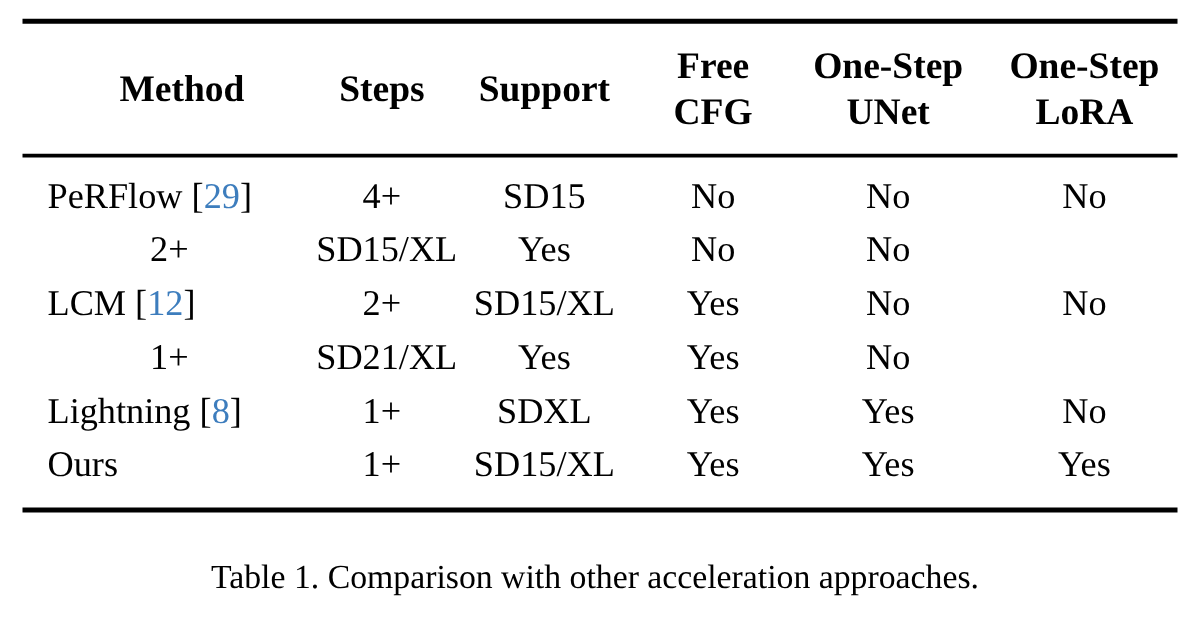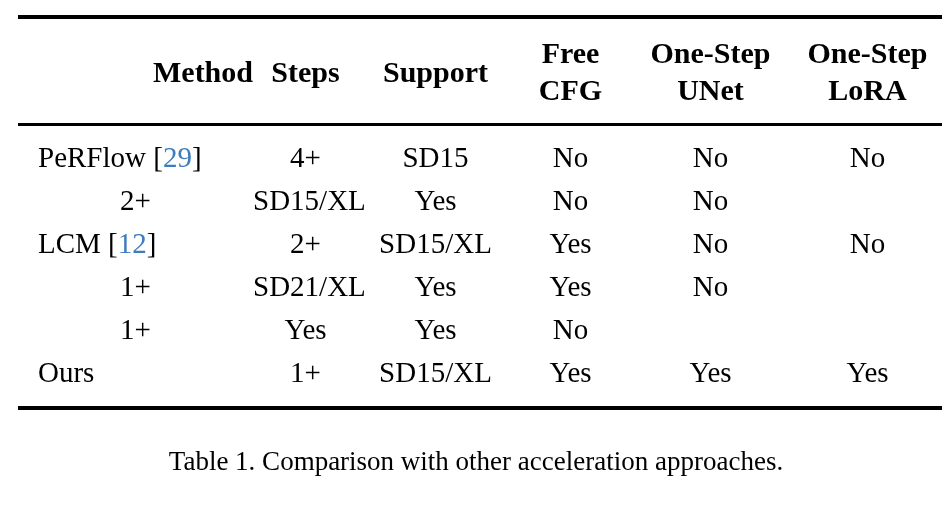--- a/index.html
+++ b/index.html
@@ -32,21 +32,21 @@
   .hcell {
     display: flex;
     flex-direction: column;
     justify-content: center;
     align-items: center;
     font-weight: bold;
     font-size: 30px;
     line-height: 37px;
     text-align: center;
   }
-  .hcell.left { align-items: flex-end; padding-left: 20px; }
+  .hcell.left { align-items: center; padding-left: 20px; }
 
   .body-rows { padding-top: 10px; padding-bottom: 12px; }
   .body-row { height: 43px; line-height: 43px; font-size: 29px; }
   .body-row .cell { text-align: center; white-space: nowrap; }
   .body-row .cell.left { text-align: left; padding-left: 20px; }
   .body-row.bold-row { font-weight: normal; }
 
   .cite { color: #3d7dbd; text-decoration: none; cursor: pointer; }
 
   .caption {
@@ -126,21 +126,23 @@
 
       <div class="grid-row body-row">
         <div class="cell">1+</div>
         <div class="cell">SD21/XL</div>
         <div class="cell">Yes</div>
         <div class="cell">Yes</div>
         <div class="cell">No</div>
       </div>
 
       <div class="grid-row body-row">
+        <div class="cell left"><span>Lightning</span><span> [</span><span class="cite">8</span><span>]</span></div>
         <div class="cell">1+</div>
+        <div class="cell">SDXL</div>
         <div class="cell">Yes</div>
         <div class="cell">Yes</div>
         <div class="cell">No</div>
       </div>
 
       <div class="grid-row body-row bold-row">
         <div class="cell left"><span>Ours</span><span></span><span class="cite"></span><span></span></div>
         <div class="cell">1+</div>
         <div class="cell">SD15/XL</div>
         <div class="cell">Yes</div>

